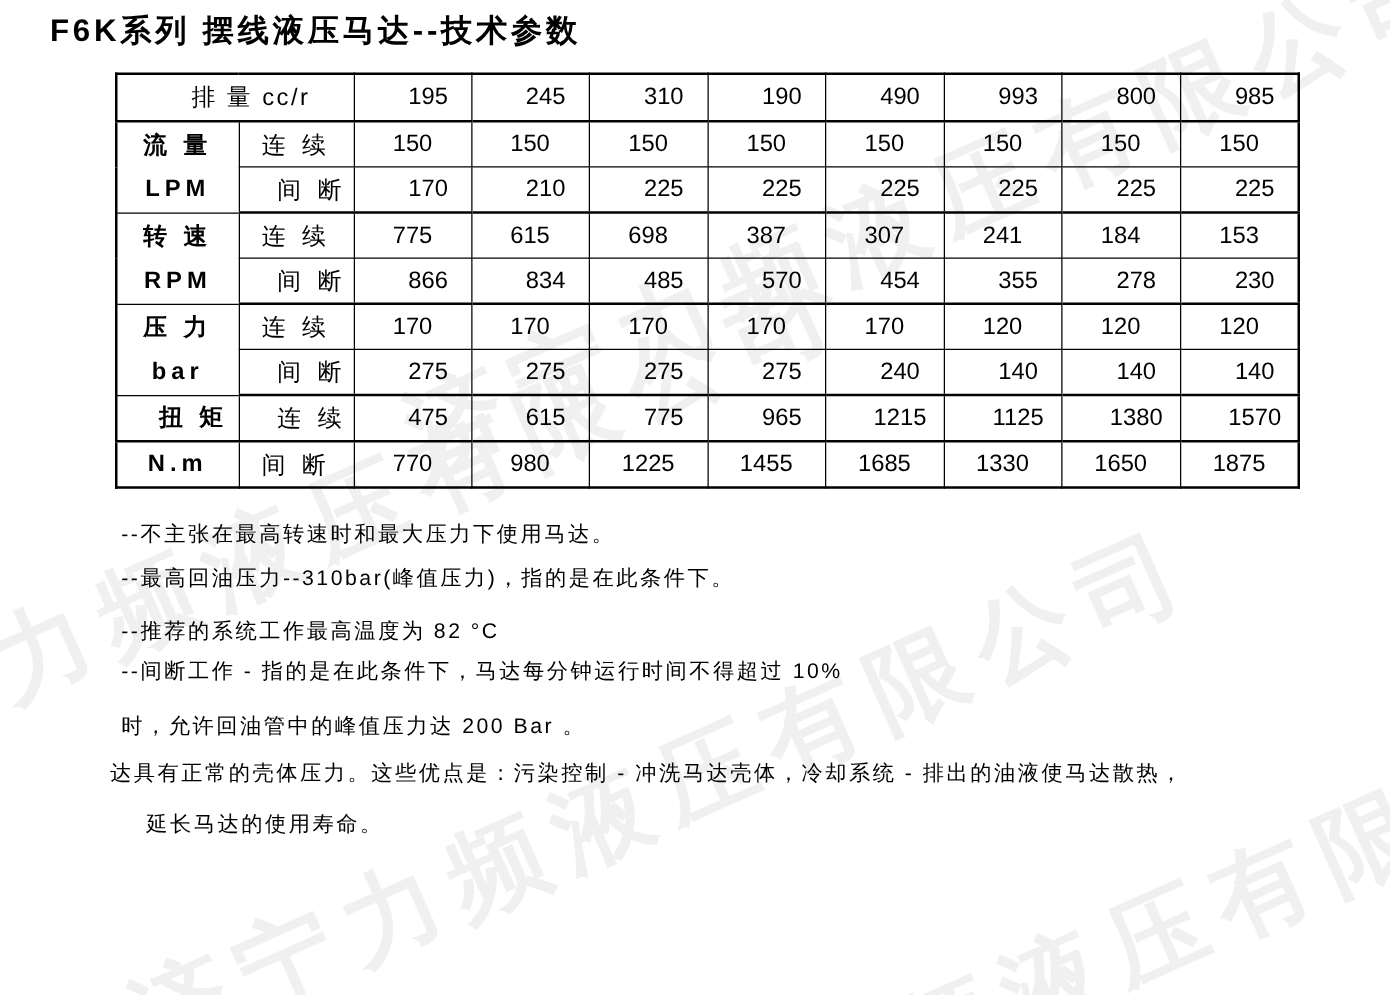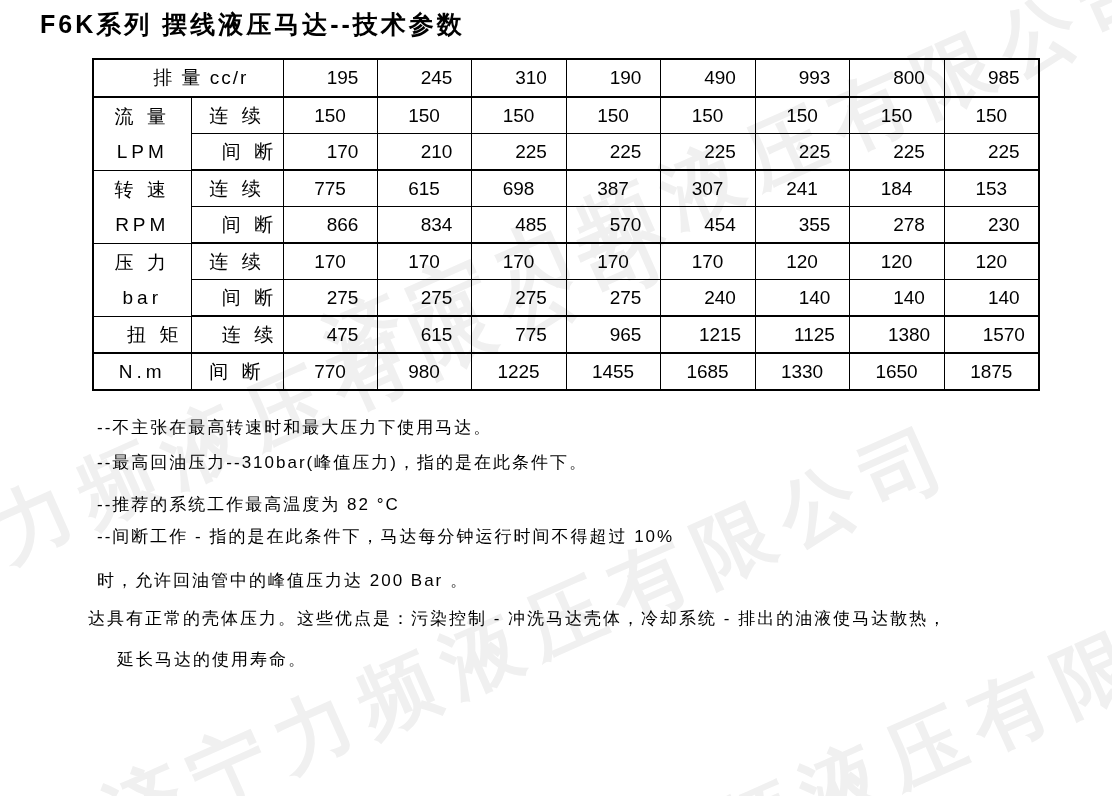--- a/index.html
+++ b/index.html
@@ -22,21 +22,21 @@
          letter-spacing:3px;white-space:nowrap;}
 
   
   table.spec{position:absolute;left:92px;top:58px;width:946px;border-collapse:collapse;
              table-layout:fixed;border:2px solid #000;}
   table.spec td{border:1px solid #000;text-align:center;font-size:19px;height:35px;
                 padding:0;overflow:hidden;}
   table.spec tr.head td{height:36px;}
   table.spec tr.thick td{border-bottom-width:2px;padding-left:25px;}
   td.glabel{text-align:left;padding-left:20px;letter-spacing:4px;}
-  td.glabel .gname,td.glabel .gunit{height:35px;line-height:35px;letter-spacing:4px;}
+  td.glabel .gname,td.glabel .gunit{height:35px;line-height:35px;letter-spacing:4px;font-weight:bold;}
   td.mode{letter-spacing:4px;}
   td.corner{letter-spacing:2px;}
 
   
   .notes{position:absolute;left:97px;top:398px;width:960px;font-size:17px;letter-spacing:2px;}
   .notes .line{height:20px;line-height:20px;white-space:nowrap;}
   .p1{margin-top:20px;}
   .p2{margin-top:18px;}
   .p3{margin-top:15px;}
   .p4{margin-top:22px;}

